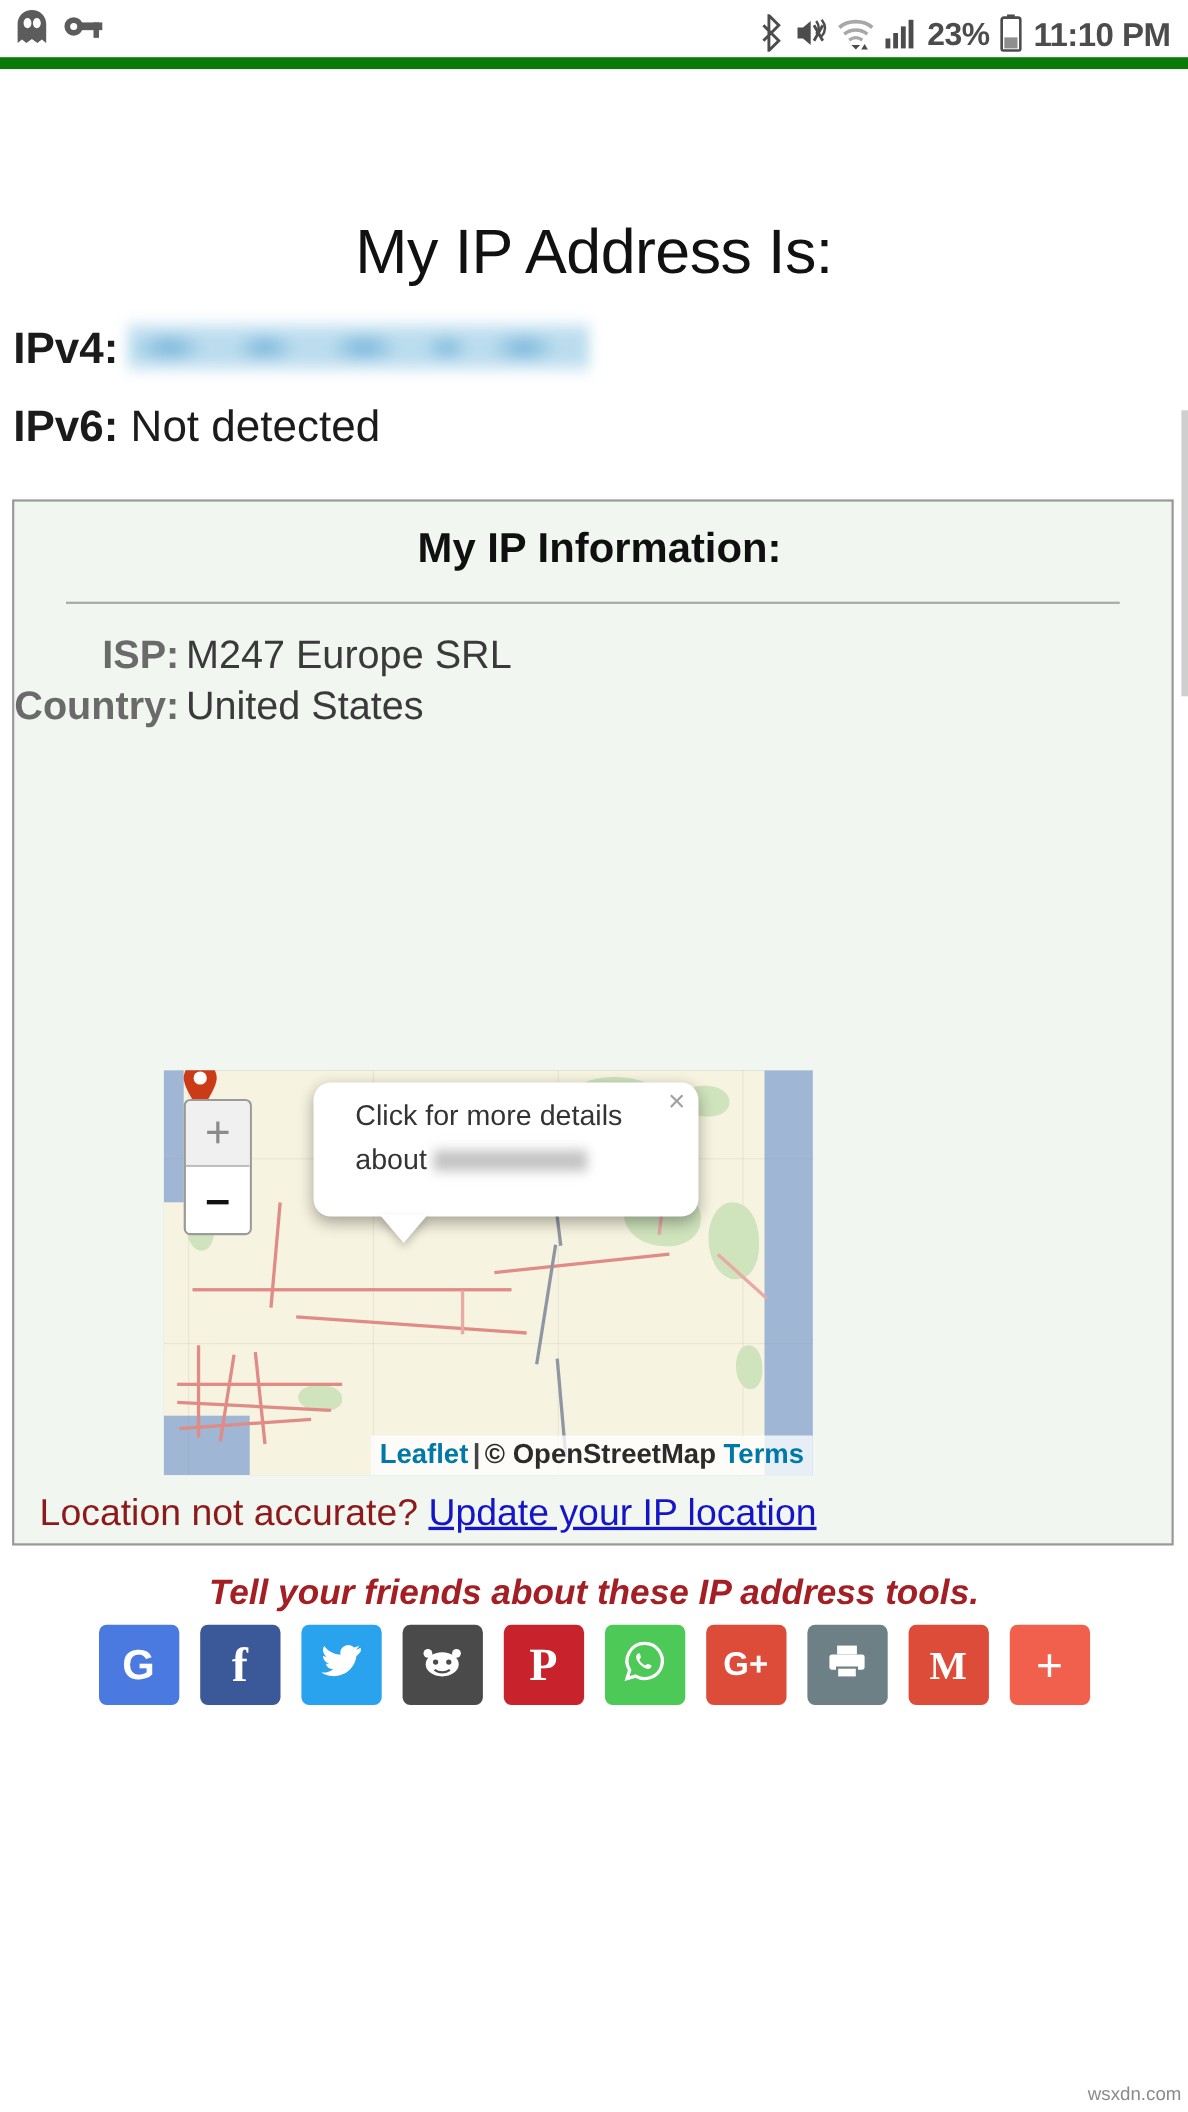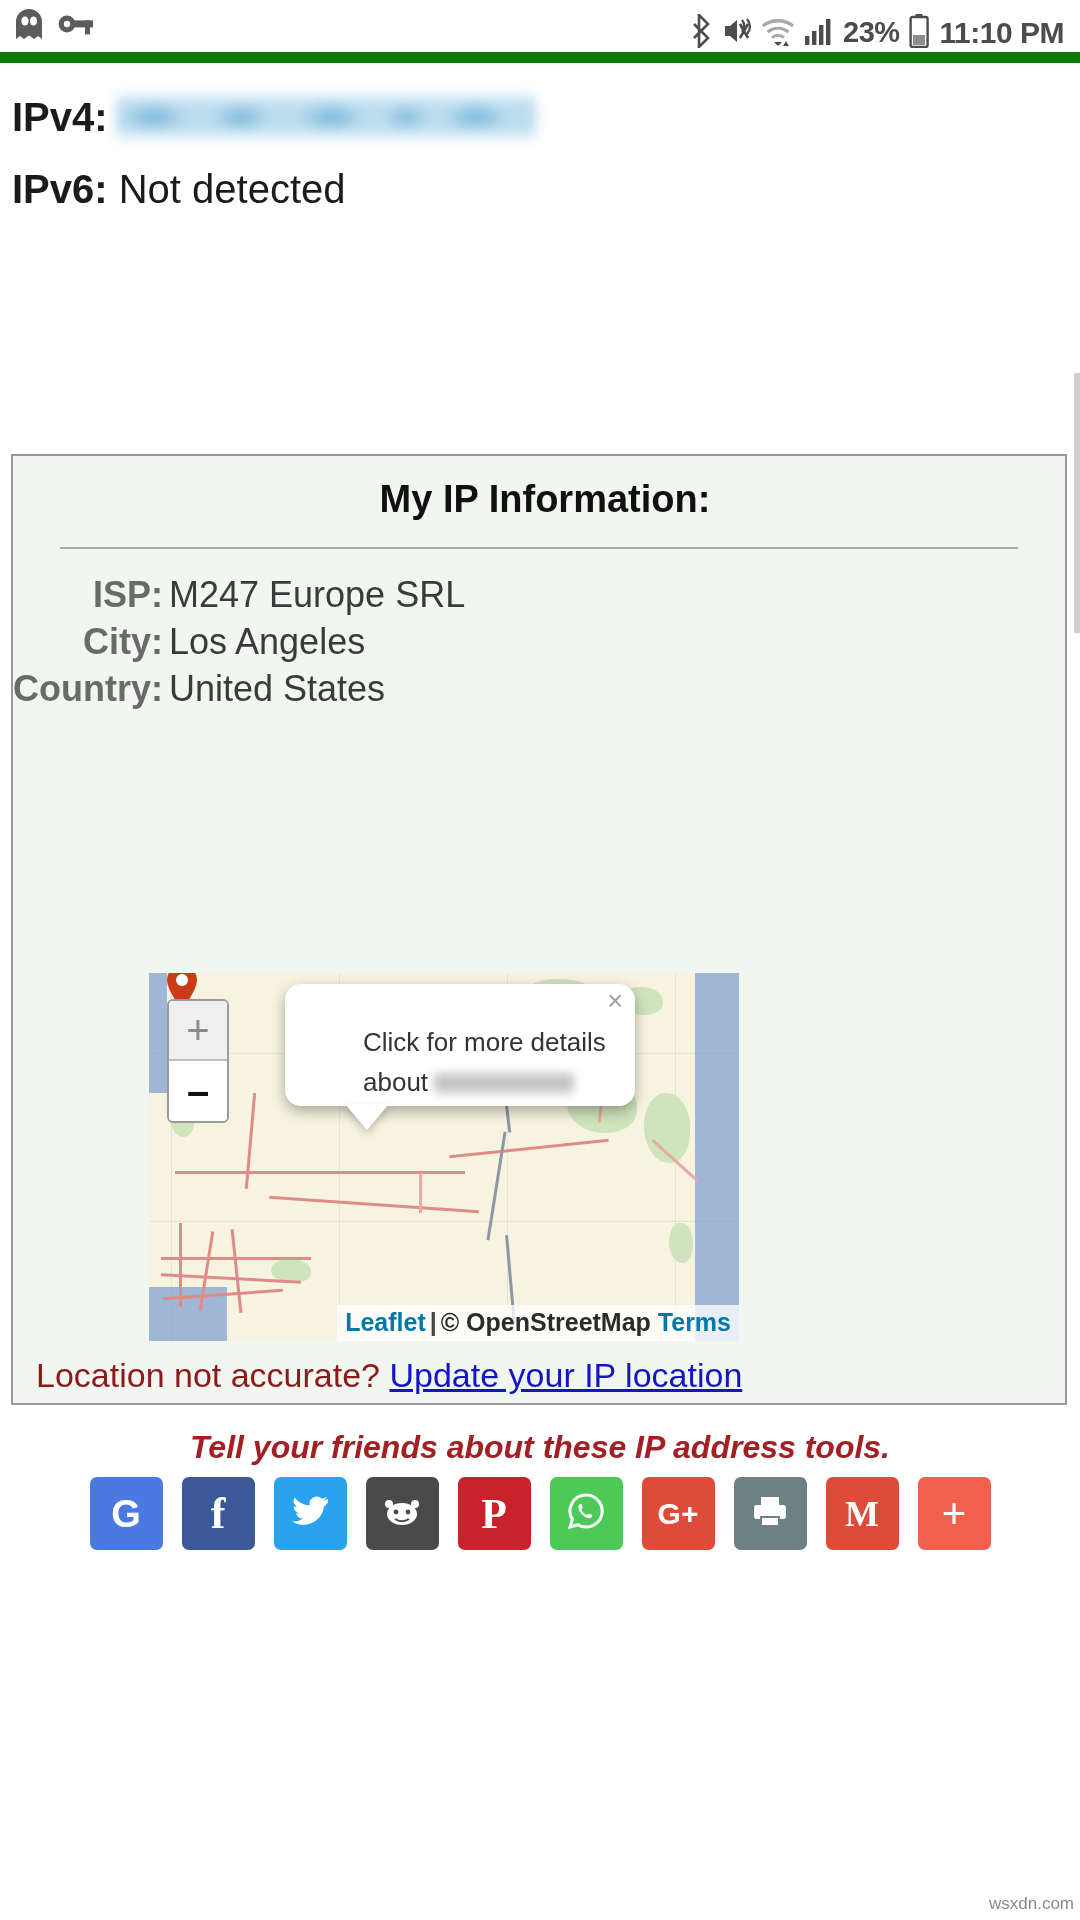--- a/index.html
+++ b/index.html
@@ -187,26 +187,25 @@
   .popup {
     position: absolute;
     left: 136px; top: 11px;
     width: 350px; height: 122px;
     background: #ffffff;
     border-radius: 16px;
     box-shadow: 0 5px 14px rgba(0,0,0,.32);
   }
   .popup-text {
     position: absolute;
-    left: 38px; top: 38px;
+    left: 38px; top: 10px;
     width: 286px;
     font-size: 26px;
     color: #333333;
     line-height: 40px;
-    margin-left: 40px;
   }
   .popup-blur {
     display: inline-block;
     width: 140px; height: 26px;
     vertical-align: -5px;
     margin-left: 6px;
     background: linear-gradient(to bottom, rgba(200,200,200,0) 0%, rgba(190,190,190,.92) 28%, rgba(190,190,190,.92) 74%, rgba(200,200,200,0) 100%);
     filter: blur(5px);
   }
   .popup-close {
@@ -361,43 +360,40 @@
     </span>
     <span class="sb-clock">11:10 PM</span>
   </div>
 </div>
 <div class="greenbar"></div>
 
 <div class="page">
 
   <div class="scrollbar-r"></div>
 
+  <h1 class="h1">My IP Address Is:</h1>
 
   <div class="iprow">
     <span class="lbl">IPv4:</span><span class="blur-ip"></span>
   </div>
 
   <div class="iprow iprow2">
     <span class="lbl">IPv6:</span>
     <span>Not detected</span>
   </div>
 
   <div class="card">
     <div class="card-title">My IP Information:</div>
     <div class="card-hr"></div>
 
     <table class="info-table">
       <tbody>
           <tr>
         <td class="info-lbl">ISP:</td>
         <td class="info-val">M247 Europe SRL</td>
-      </tr>
-      <tr>
-        <td class="info-lbl">City:</td>
-        <td class="info-val">Los Angeles</td>
       </tr>
       <tr>
         <td class="info-lbl">Country:</td>
         <td class="info-val">United States</td>
       </tr>
     </tbody>
       </table>
 
     <div class="mapwrap">
       <div class="maptiles">

